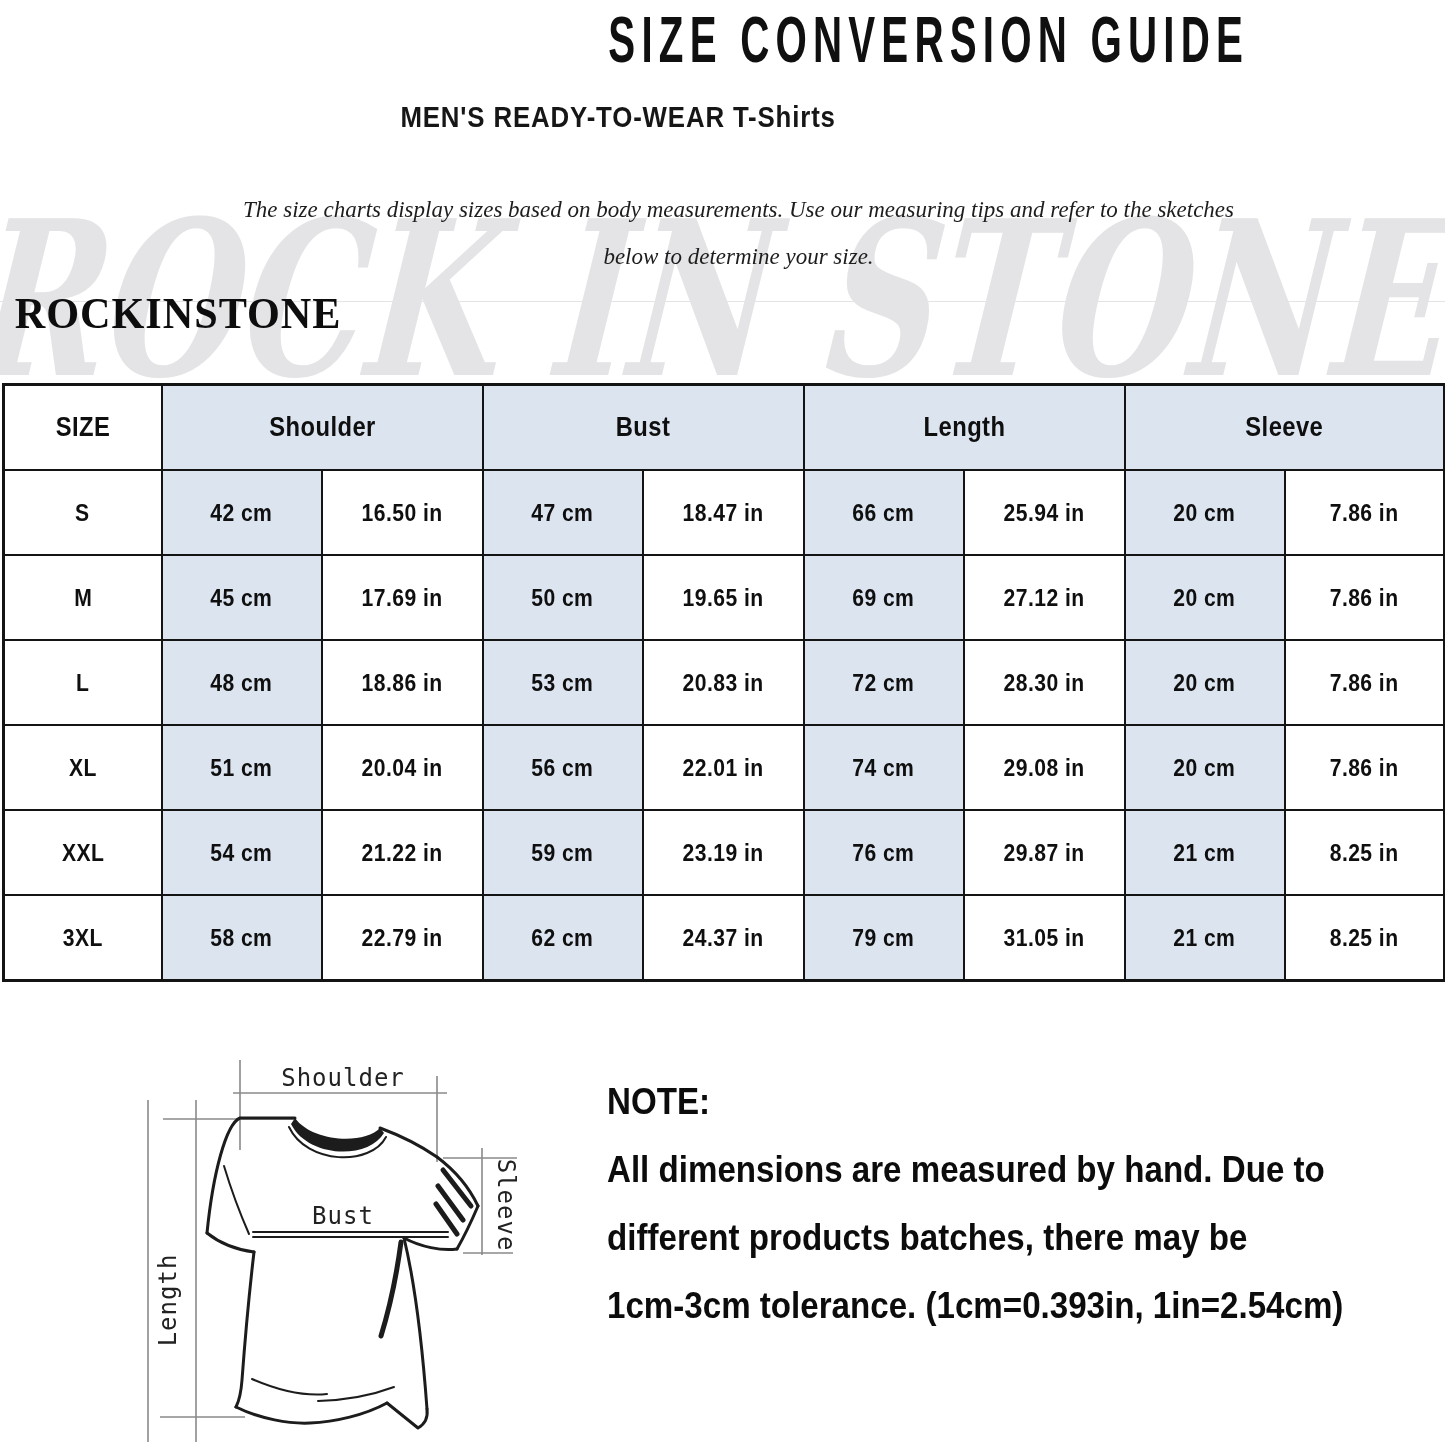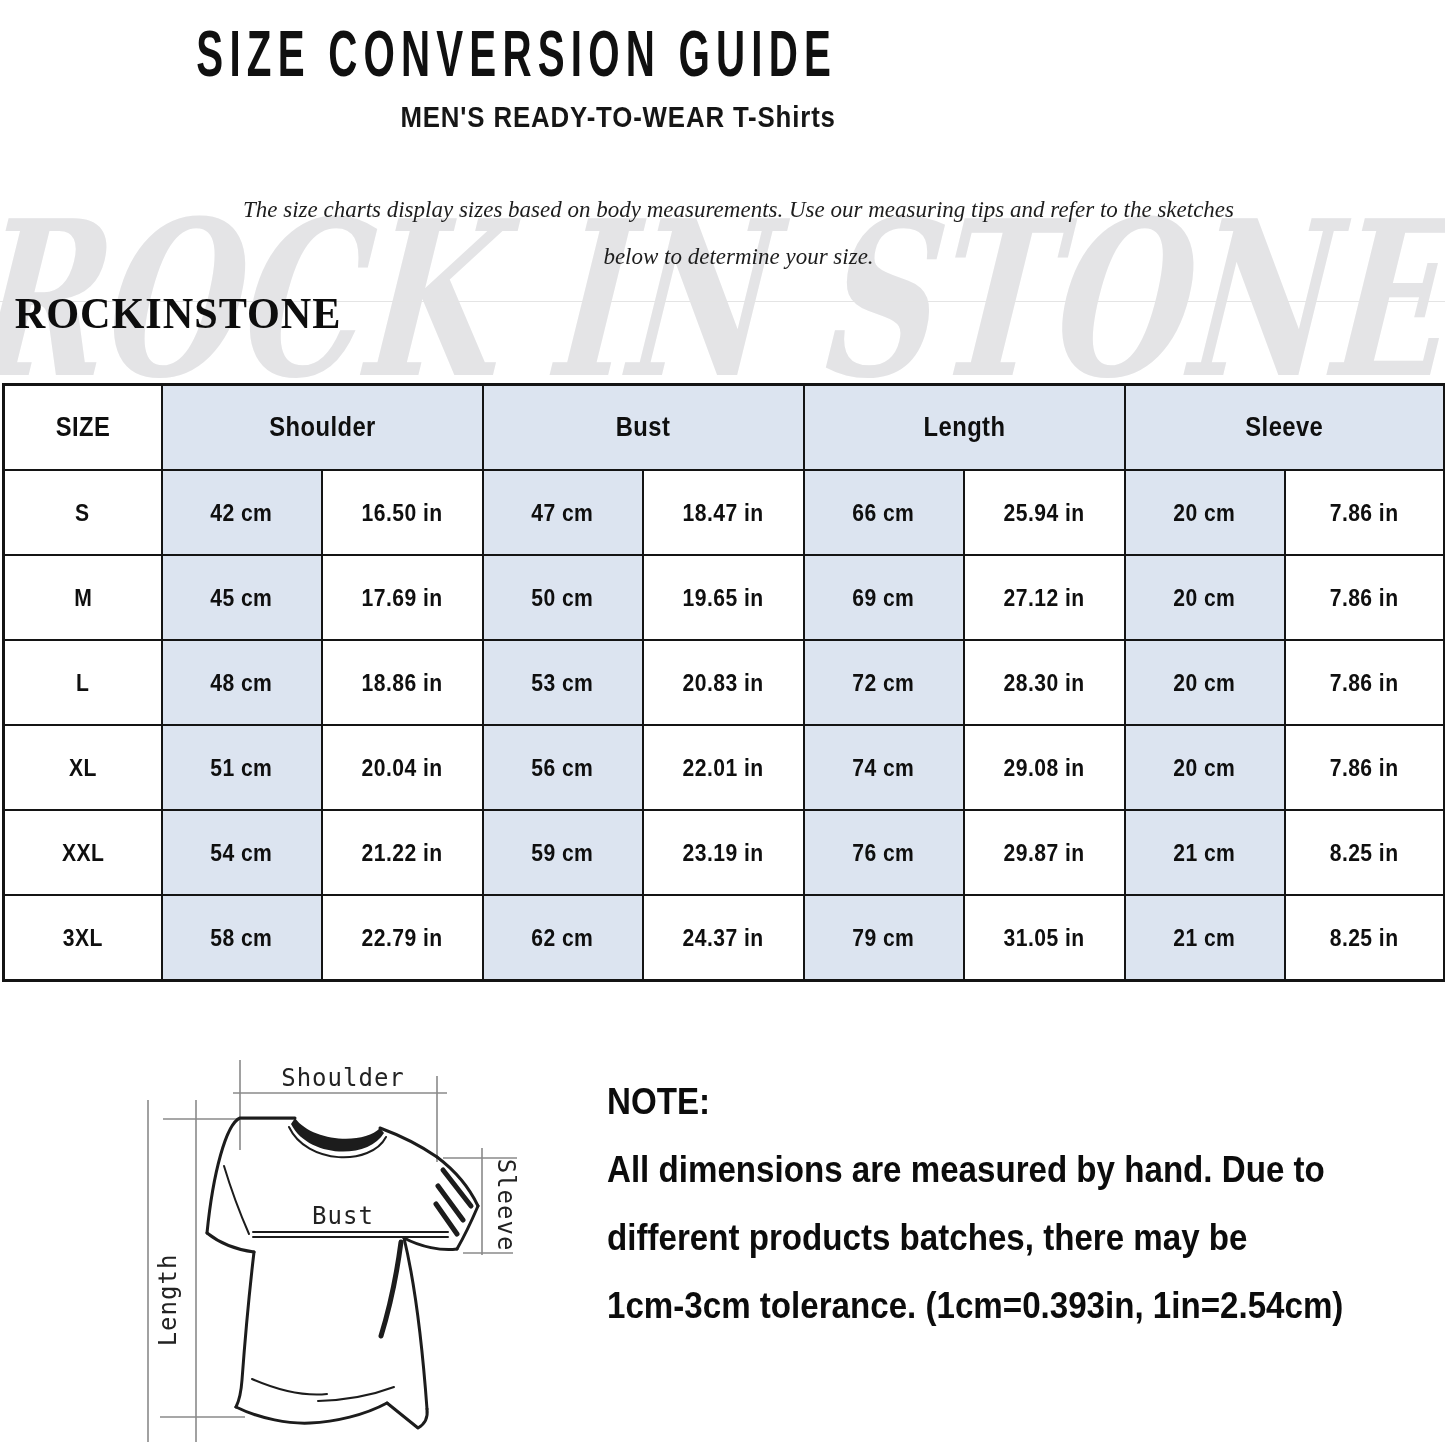--- a/index.html
+++ b/index.html
@@ -1,21 +1,21 @@
 <!DOCTYPE html>
 <html><head>
 <meta charset="utf-8">
 <style>
   html,body{margin:0;padding:0;}
   body{
     width:1445px;height:1445px;position:relative;overflow:hidden;
     background:#ffffff;font-family:"Liberation Sans",sans-serif;color:#111;
   }
   
-  .title-wrap{position:absolute;top:16px;left:0;width:1445px;text-align:left;z-index:3;}
+  .title-wrap{position:absolute;top:2px;left:0;width:1445px;text-align:right;z-index:3;}
   .title{
     display:inline-block;font-weight:700;font-size:65px;letter-spacing:10px;
     transform:scaleX(0.62);transform-origin:center;white-space:nowrap;color:#101010;
   }
   .subtitle-wrap{position:absolute;top:100px;left:0;width:1237px;text-align:center;z-index:3;}
   .subtitle{
     display:inline-block;font-weight:700;font-size:30px;letter-spacing:1px;
     transform:scaleX(0.86);transform-origin:center;white-space:nowrap;color:#161616;
   }
   .desc{

